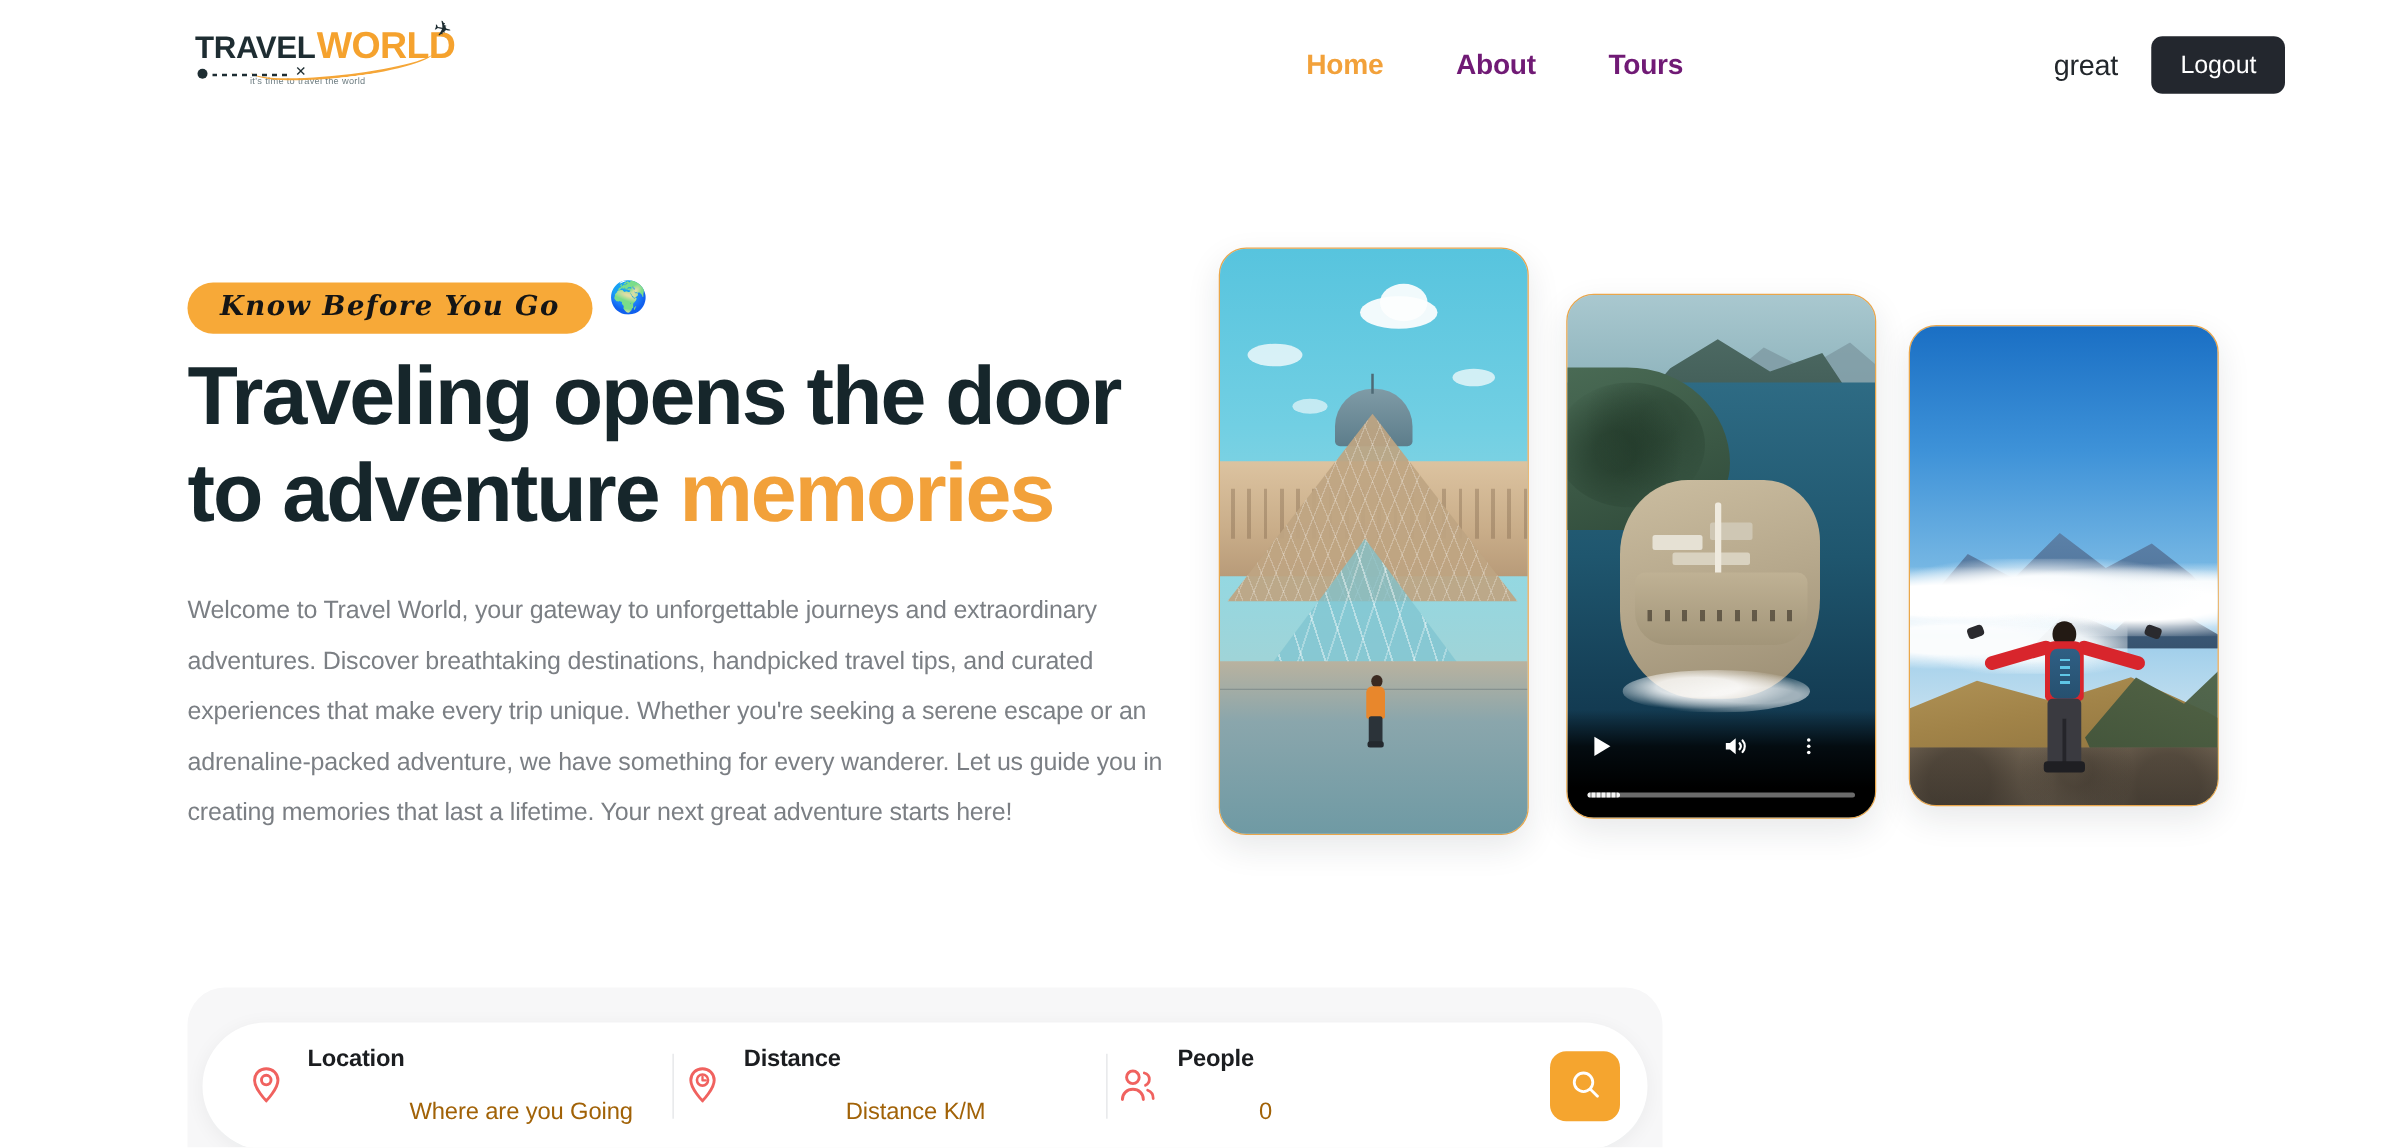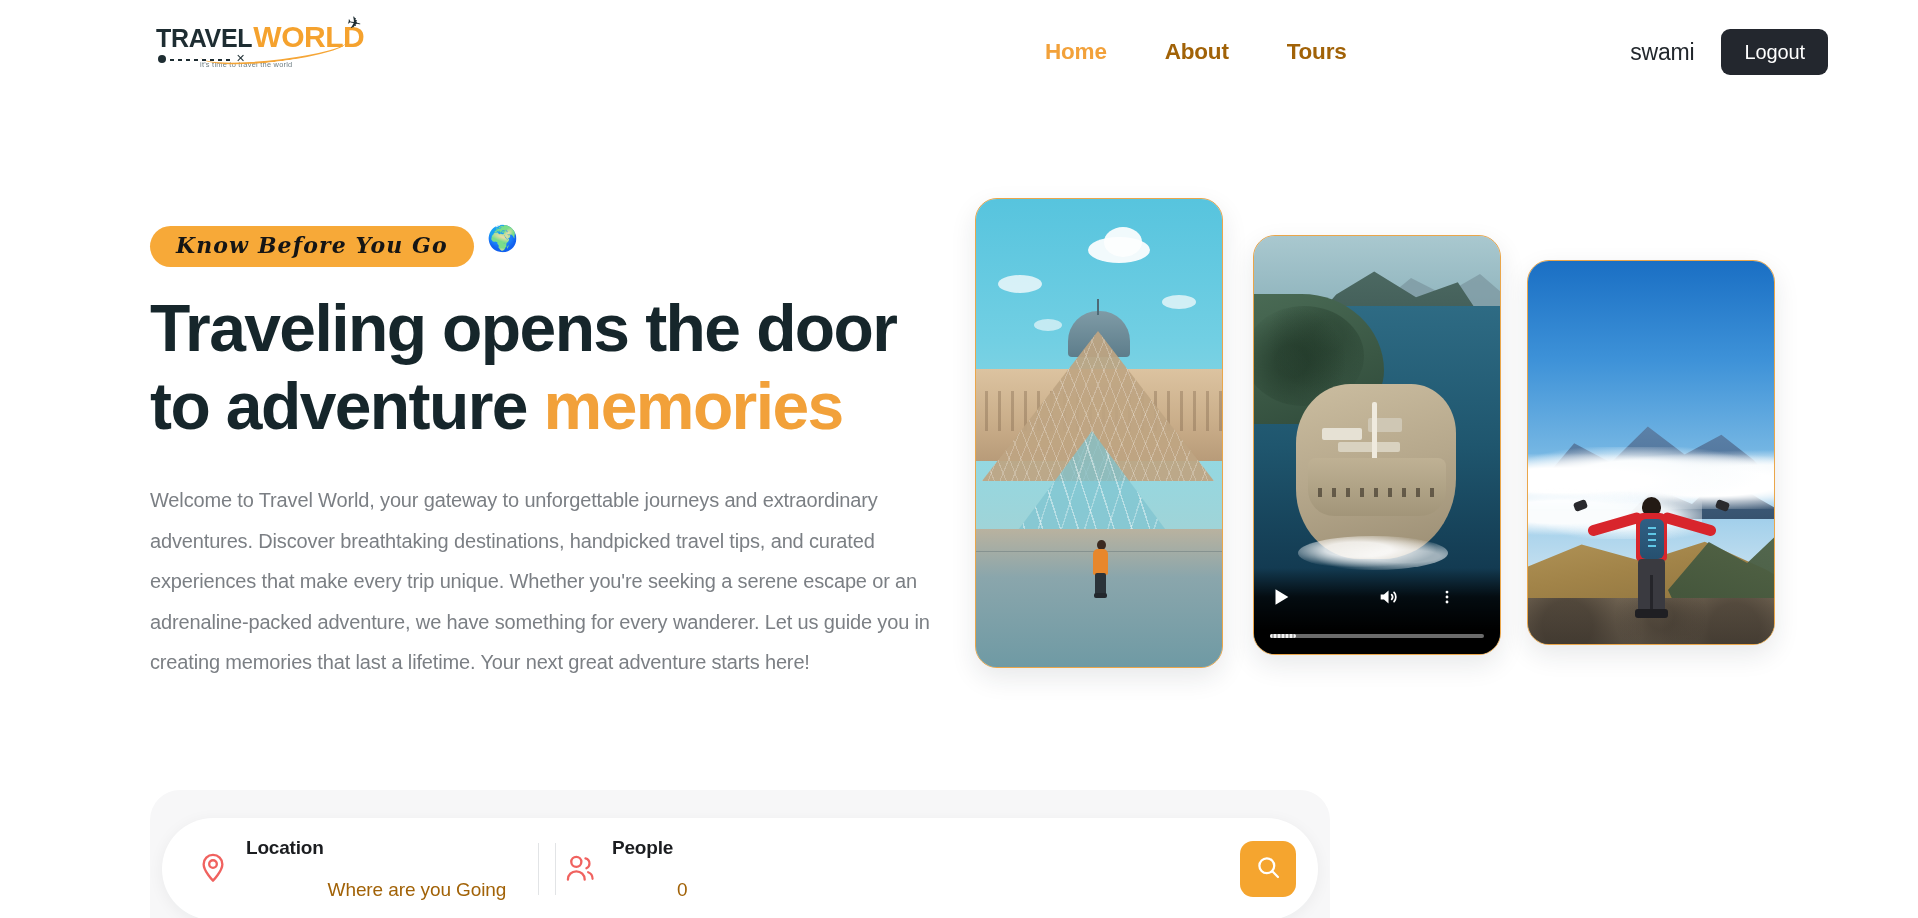--- a/index.html
+++ b/index.html
@@ -133,21 +133,21 @@
     left: 1045px;
     top: 0;
     height: 104px;
     display: flex;
     align-items: center;
     gap: 58px;
   }
   .nav-link {
     font-size: 22.5px;
     font-weight: 700;
-    color: #a16207;
+    color: #701a75;
     text-decoration: none;
     letter-spacing: -0.2px;
     cursor: pointer;
     white-space: nowrap;
   }
   .nav-link.active { color: #f2a13a; }
 
   .user-area {
     position: absolute;
     right: 90px;
@@ -204,21 +204,21 @@
     letter-spacing: 1.1px;
     line-height: 1.1;
     white-space: nowrap;
   }
   .globe-emoji {
     font-size: 25px;
     line-height: 1;
   }
 
   .headline {
-    margin-top: 23px;
+    margin-top: 11px;
     font-size: 66px;
     font-weight: 700;
     color: #16262b;
     line-height: 1.18;
     letter-spacing: -1.6px;
     max-width: 760px;
   }
   .headline .accent { color: #f2a13a; }
 
   .hero-paragraph {
@@ -566,21 +566,21 @@
       <div class="brand-tagline">it's time to travel the world</div>
     </a>
 
     <nav class="nav">
       <a class="nav-link active" href="#">Home</a>
       <a class="nav-link" href="#">About</a>
       <a class="nav-link" href="#">Tours</a>
     </nav>
 
     <div class="user-area">
-      <span class="username">swami</span>
+      <span class="username">great</span>
       <button class="logout-btn">Logout</button>
     </div>
   </header>
 
   <section class="hero-left">
 
     <div class="eyebrow-row">
       <div class="eyebrow-pill">
         <span class="eyebrow-text">Know Before You Go</span>
       </div>
@@ -606,20 +606,33 @@
           </svg>
         </span>
         <span class="field-texts">
           <span class="field-label">Location</span>
           <span class="field-value">Where are you Going</span>
         </span>
       </div>
 
       <span class="divider"></span>
 
+      <div class="search-field f-distance">
+        <span class="field-icon">
+          <svg viewBox="0 0 24 26" width="30" height="32" fill="none">
+            <path d="M12 2.4c-4.3 0-7.6 3.3-7.6 7.5 0 5.6 7.6 13.4 7.6 13.4s7.6-7.8 7.6-13.4c0-4.2-3.3-7.5-7.6-7.5z" stroke="#f0625f" stroke-width="1.9" stroke-linejoin="round"></path>
+            <circle cx="12" cy="9.8" r="3.6" stroke="#f0625f" stroke-width="1.7"></circle>
+            <path d="M12 7.6v2.4h2.1" stroke="#f0625f" stroke-width="1.5" stroke-linecap="round" stroke-linejoin="round"></path>
+          </svg>
+        </span>
+        <span class="field-texts">
+          <span class="field-label">Distance</span>
+          <span class="field-value">Distance K/M</span>
+        </span>
+      </div>
 
       <span class="divider"></span>
 
       <div class="search-field f-people">
         <span class="field-icon">
           <svg viewBox="0 0 26 26" width="32" height="32" fill="none">
             <circle cx="10" cy="8" r="4.1" stroke="#f0625f" stroke-width="1.9"></circle>
             <path d="M3.2 22.4c0-3.9 3-6.6 6.8-6.6s6.8 2.7 6.8 6.6" stroke="#f0625f" stroke-width="1.9" stroke-linecap="round"></path>
             <path d="M17.4 5.2c2 .5 3.3 2.1 3.3 4.1 0 1.7-1 3.2-2.5 3.9" stroke="#f0625f" stroke-width="1.8" stroke-linecap="round"></path>
             <path d="M19.6 16.4c2.2.8 3.6 2.7 3.6 5.4" stroke="#f0625f" stroke-width="1.8" stroke-linecap="round"></path>

